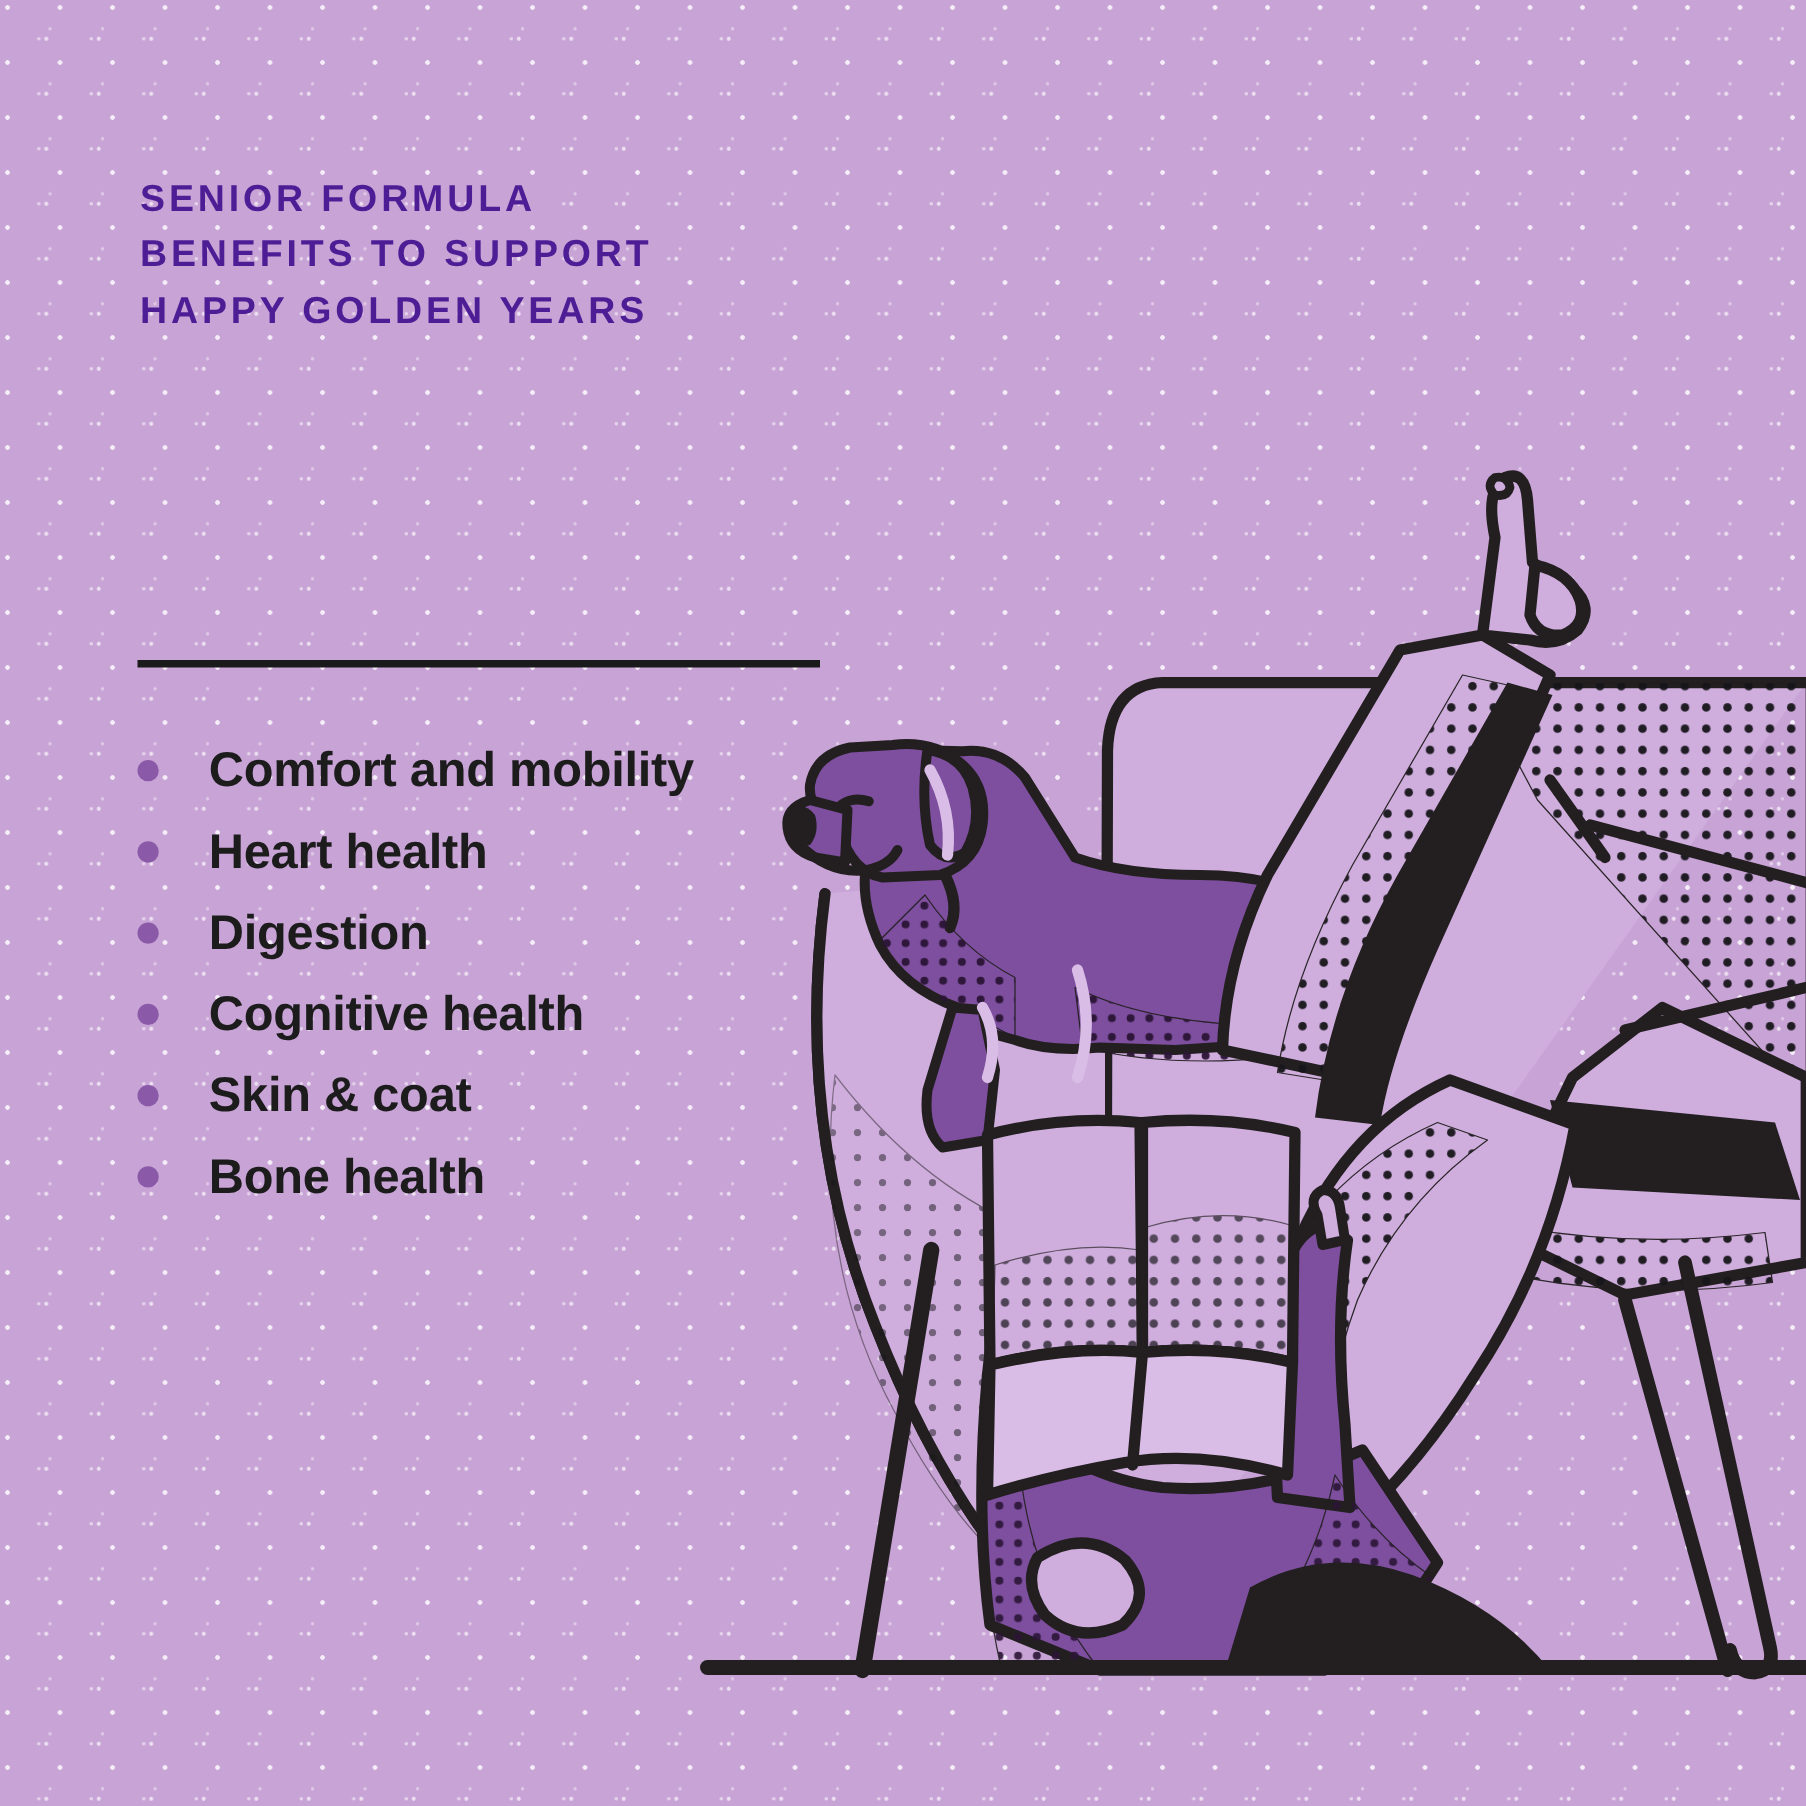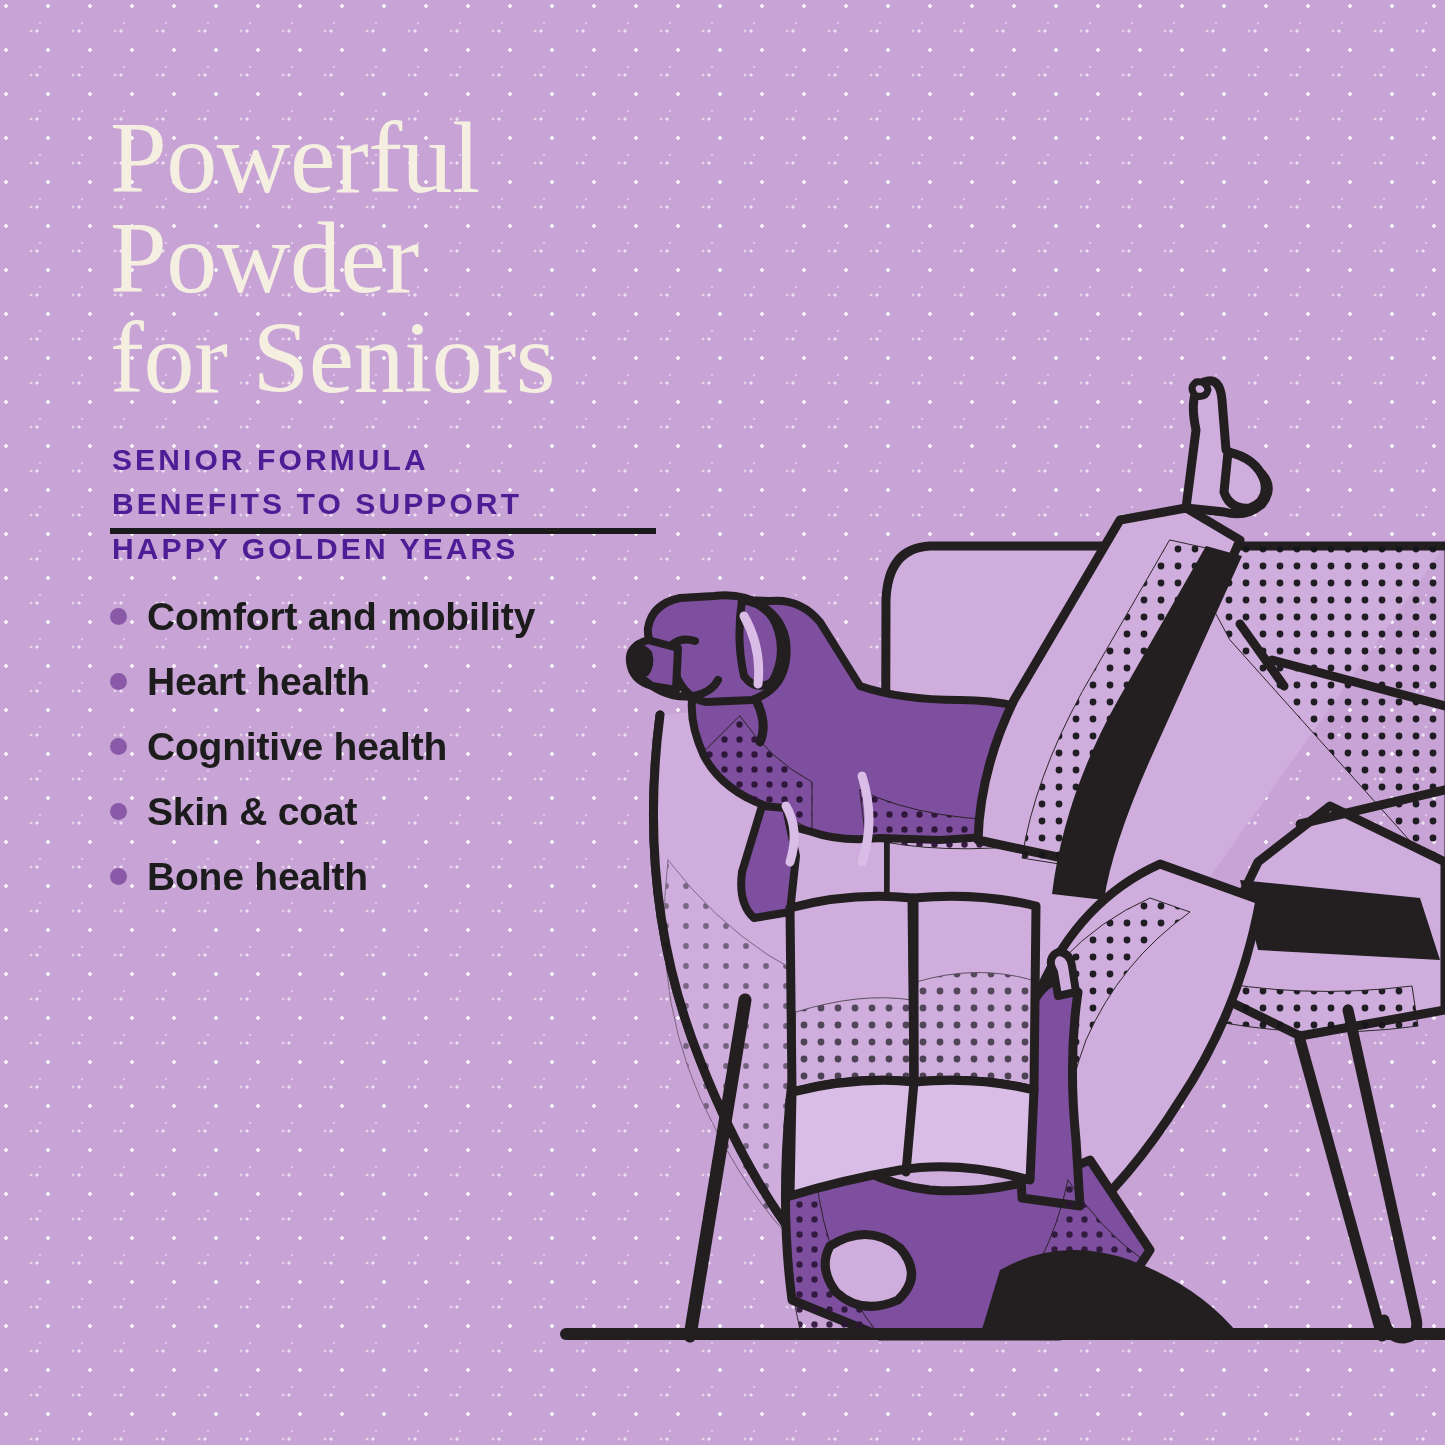--- a/index.html
+++ b/index.html
@@ -93,20 +93,21 @@
     z-index: 5;
   }
   .bullet {
     display: flex;
     align-items: center;
     height: 65px;
     color: #1c1c1c;
     font-size: 39px;
     font-weight: bold;
     letter-spacing: -0.2px;
+    gap: 20px;
   }
   .bullet .dot {
     flex: 0 0 auto;
     width: 17px;
     height: 17px;
     border-radius: 50%;
     background: #8a5aa8;
     margin-right: 20px;
   }
 </style>
@@ -321,40 +322,42 @@
 
       <path d="M1240,624 L1284,686" stroke="#231f20" stroke-width="9" fill="none"></path>
       <path d="M1272,660 L1445,706" stroke="#231f20" stroke-width="9" fill="none"></path>
       <path d="M1300,824 L1445,790" stroke="#231f20" stroke-width="9" fill="none"></path>
 
       <path d="M566,1334 L1445,1334" stroke="#231f20" stroke-width="12" fill="none"></path>
     </g>
   </svg>
 
   <div class="text-col">
-    <h1 class="headline">Powerful Powder
-for Seniors</h1>
     <div class="subhead">SENIOR FORMULA
 BENEFITS TO SUPPORT
 HAPPY GOLDEN YEARS</div>
   </div>
 
   <div class="divider"></div>
 
   <ul class="bullets">
     <li class="bullet">
       <span class="dot"></span>
       <span>Comfort and mobility</span>
     </li>
     <li class="bullet">
       <span class="dot"></span>
       <span>Heart health</span>
     </li>
     <li class="bullet">
       <span class="dot"></span>
+      <span>Digestion</span>
+    </li>
+    <li class="bullet">
+      <span class="dot"></span>
       <span>Cognitive health</span>
     </li>
     <li class="bullet">
       <span class="dot"></span>
       <span>Skin &amp; coat</span>
     </li>
     <li class="bullet">
       <span class="dot"></span>
       <span>Bone health</span>
     </li>

